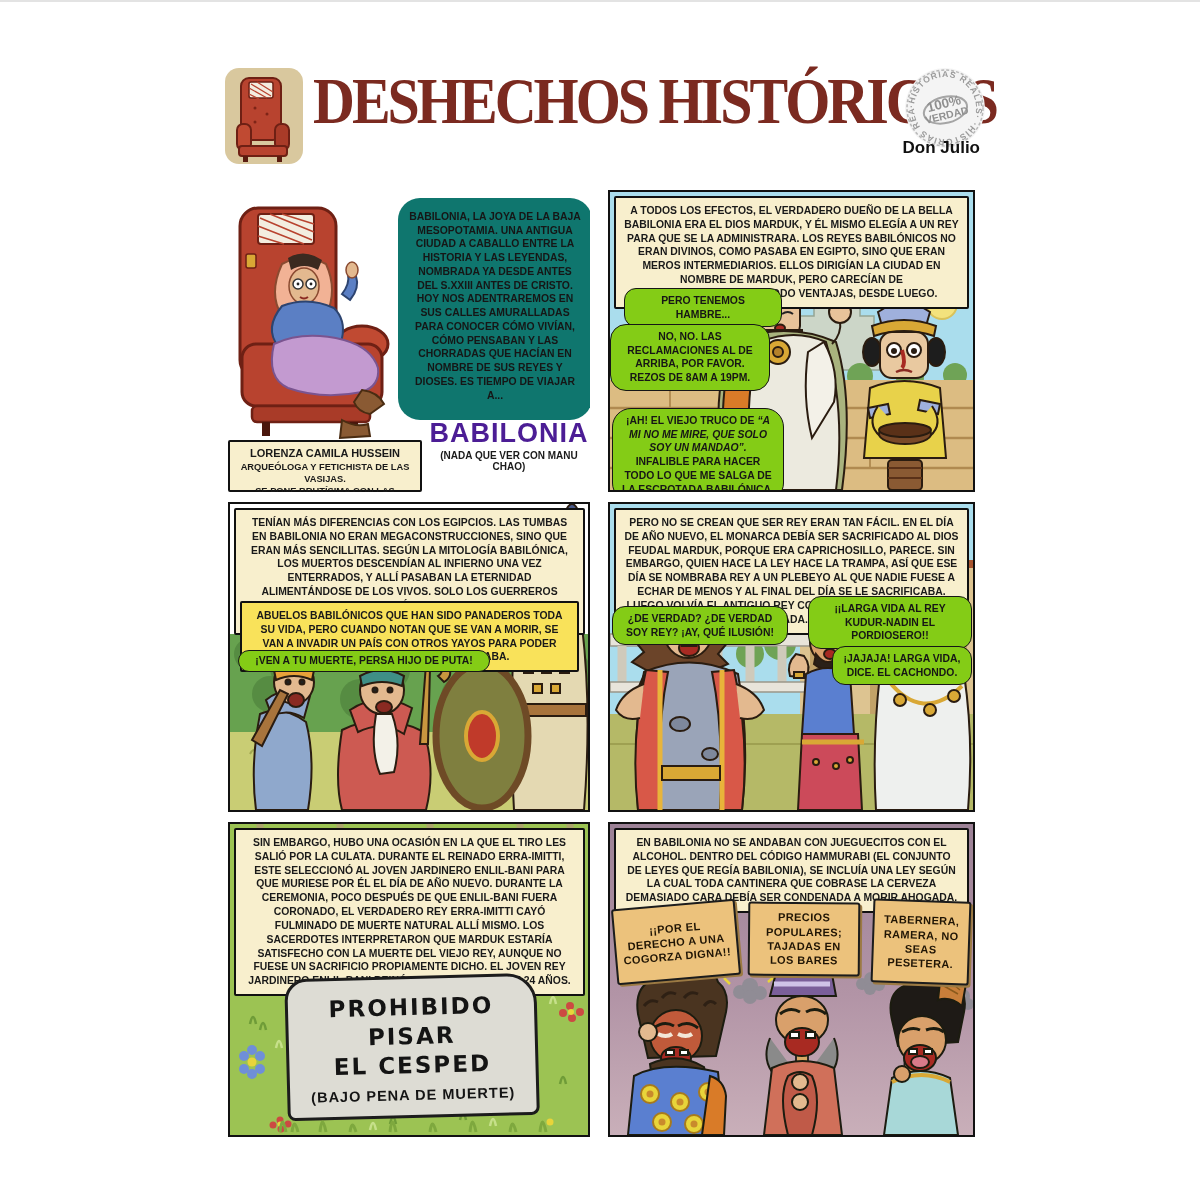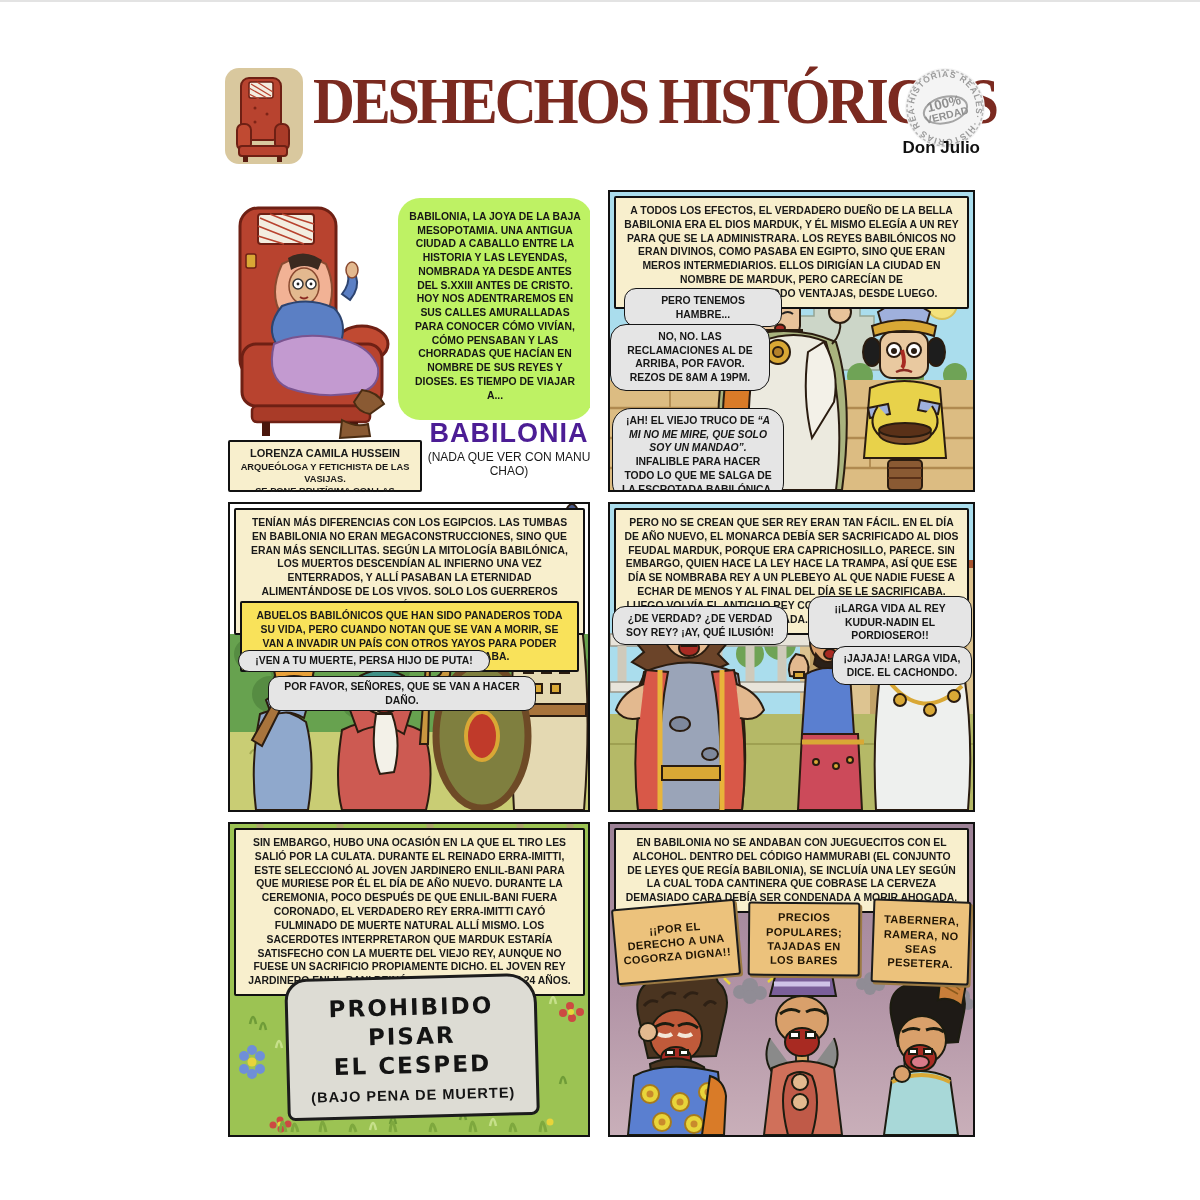--- a/index.html
+++ b/index.html
@@ -9,24 +9,24 @@
   
   .logo-box{left:225px;top:66px;width:78px;height:96px;background:#d9c89e;border-radius:14px;}
   .main-title{left:313px;top:62px;width:575px;height:80px;color:#7b2a20;font-family:"Liberation Serif",serif;font-weight:bold;font-size:58px;letter-spacing:-3px;transform:scaleY(1.12);transform-origin:top left;white-space:nowrap;}
   .stamp{left:903px;top:64px;width:84px;height:84px;}
   .author{left:820px;top:136px;width:160px;text-align:right;font-weight:bold;font-size:17px;color:#111;}
   
   .panel{position:absolute;border:2.5px solid #111;overflow:hidden;background:#fff;box-sizing:border-box;}
   .noborder{border:none;}
   .caption{position:absolute;background:#f8efcd;border:2px solid #111;border-radius:2px;padding:6px 8px;text-align:center;font-weight:bold;font-size:10.4px;line-height:1.33;color:#191919;box-sizing:border-box;}
   .caption.yellow{background:#f9e25a;}
-  .bubble{position:absolute;background:#e5e5e5;border:1.6px solid #161616;border-radius:14px;padding:5px 9px;text-align:center;font-weight:bold;font-size:10.4px;line-height:1.32;color:#161616;box-sizing:border-box;}
-  .bubble.mint{background:#bef264;border:none;border-radius:22px;padding:12px 10px;}
+  .bubble{position:absolute;background:#84cc16;border:1.6px solid #161616;border-radius:14px;padding:5px 9px;text-align:center;font-weight:bold;font-size:10.4px;line-height:1.32;color:#161616;box-sizing:border-box;}
+  .bubble.mint{background:#0f766e;border:none;border-radius:22px;padding:12px 10px;}
   .chapter-title{font-weight:bold;font-size:27px;letter-spacing:1px;color:#4c1d95;text-align:center;line-height:1;}
-  .chapter-sub{font-weight:normal;font-size:12px;color:#1a1a1a;text-align:center;margin-top:3px;}
+  .chapter-sub{font-weight:bold;font-size:10px;color:#1a1a1a;text-align:center;margin-top:3px;}
   .tombstone{position:absolute;background:#dddcd4;border:3.5px solid #1c1c1c;border-radius:22px 30px 8px 8px;transform:rotate(-1.5deg);text-align:center;color:#141414;box-sizing:border-box;padding-top:14px;}
   .tomb-big{font-weight:bold;font-size:23px;letter-spacing:2px;line-height:1.25;font-family:"DejaVu Sans",sans-serif;}
   .tomb-small{font-weight:bold;font-size:14.5px;letter-spacing:1px;margin-top:8px;}
   .sign{position:absolute;background:#ecc27c;border:2.2px solid #1c1c1c;border-radius:3px;box-shadow:2px 2px 0 #9c7a43;display:flex;align-items:center;justify-content:center;text-align:center;font-weight:bold;font-size:11px;line-height:1.3;letter-spacing:0.4px;color:#201505;padding:4px;box-sizing:border-box;}
   svg{display:block;}
 </style>
 </head>
 <body>
 
 <div class="page">
@@ -267,23 +267,20 @@
     </svg>
 
     <div class="caption" style="left:4px;top:4px;width:351px;">
       <span>TENÍAN MÁS DIFERENCIAS CON LOS EGIPCIOS. LAS TUMBAS EN BABILONIA NO ERAN MEGACONSTRUCCIONES, SINO QUE ERAN MÁS SENCILLITAS. SEGÚN LA MITOLOGÍA BABILÓNICA, LOS MUERTOS DESCENDÍAN AL INFIERNO UNA VEZ ENTERRADOS, Y ALLÍ PASABAN LA ETERNIDAD ALIMENTÁNDOSE DE LOS VIVOS. SOLO LOS GUERREROS MUERTOS EN BATALLA PODÍAN ALCANZAR EL DESCANSO ETERNO.</span>
     </div>
     <div class="caption yellow" style="left:10px;top:97px;width:339px;">
       <span>ABUELOS BABILÓNICOS QUE HAN SIDO PANADEROS TODA SU VIDA, PERO CUANDO NOTAN QUE SE VAN A MORIR, SE VAN A INVADIR UN PAÍS CON OTROS YAYOS PARA PODER MORIR EN PAZ. SEGURO QUE PASABA.</span>
     </div>
     <div class="bubble" style="left:8px;top:146px;width:252px;border-radius:11px;padding:3px 8px;">
       <span>¡VEN A TU MUERTE, PERSA HIJO DE PUTA!</span>
-    </div>
-    <div class="bubble" style="left:38px;top:172px;width:268px;border-radius:11px;padding:3px 8px;">
-      <span>POR FAVOR, SEÑORES, QUE SE VAN A HACER DAÑO.</span>
     </div>
   </div>
 
   <div class="panel" style="left:608px;top:500px;width:367px;height:310px;">
     <svg class="abs" style="left:0;top:0;" width="363" height="306" viewBox="0 0 363 306">
       <rect width="363" height="306" fill="#aadded"></rect>
       <rect x="190" y="60" width="173" height="160" fill="#ddc491"></rect>
       <path d="M190 60 h173" stroke="#a8552f" stroke-width="8"></path>
       <path d="M205 70 v150 M235 70 v150 M265 70 v150 M295 70 v150 M325 70 v150 M352 70 v150" stroke="#c2a268" stroke-width="10"></path>
       <g fill="#6fa356">

